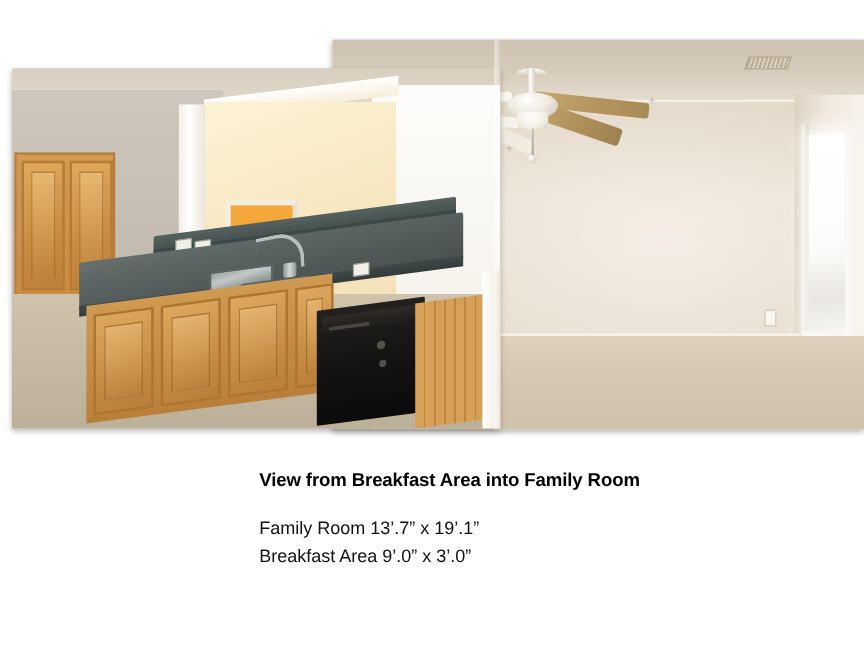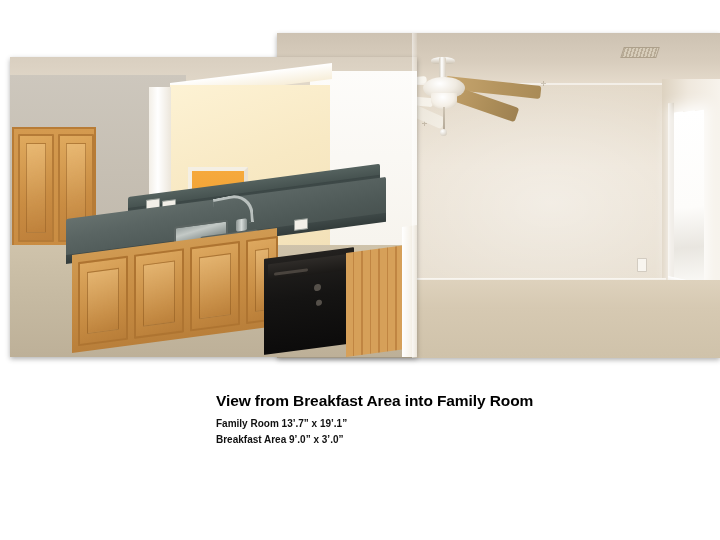--- a/index.html
+++ b/index.html
@@ -467,26 +467,26 @@
     position: absolute;
     left: 216px;
     top: 392px;
     width: 470px;
   }
   #slide-title {
     font-size: 15.5px;
     font-weight: bold;
     color: #000000;
     letter-spacing: -0.1px;
-    margin: 0 0 7px 0;
+    margin: 0 0 20px 0;
     line-height: 1.1;
   }
   .caption-line {
-    font-size: 10px;
-    font-weight: bold;
+    font-size: 15px;
+    font-weight: normal;
     color: #111111;
     line-height: 1.55;
     margin: 0;
   }
 </style>
 </head>
 <body style="background: rgb(255, 255, 255);">
 
 <div id="photo-composite">
 

